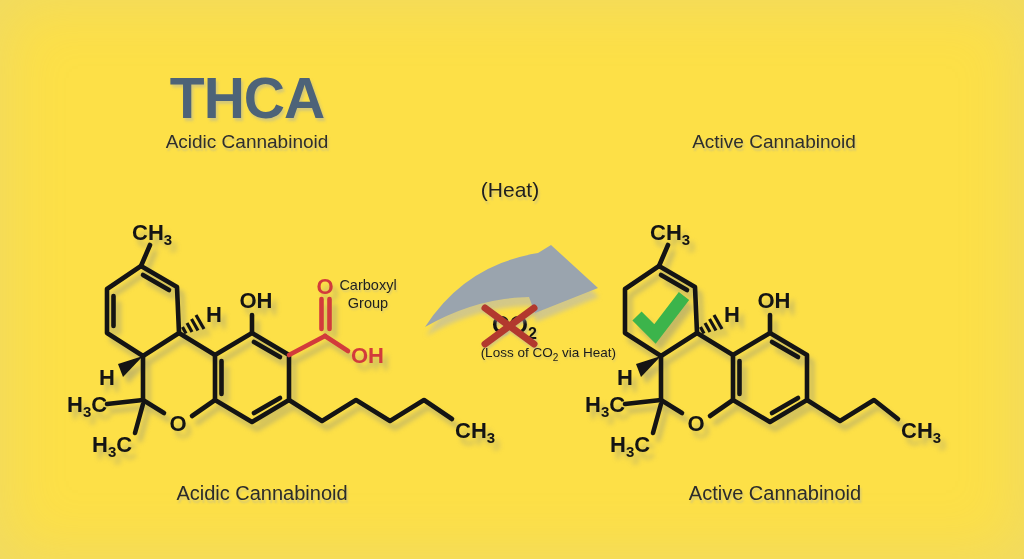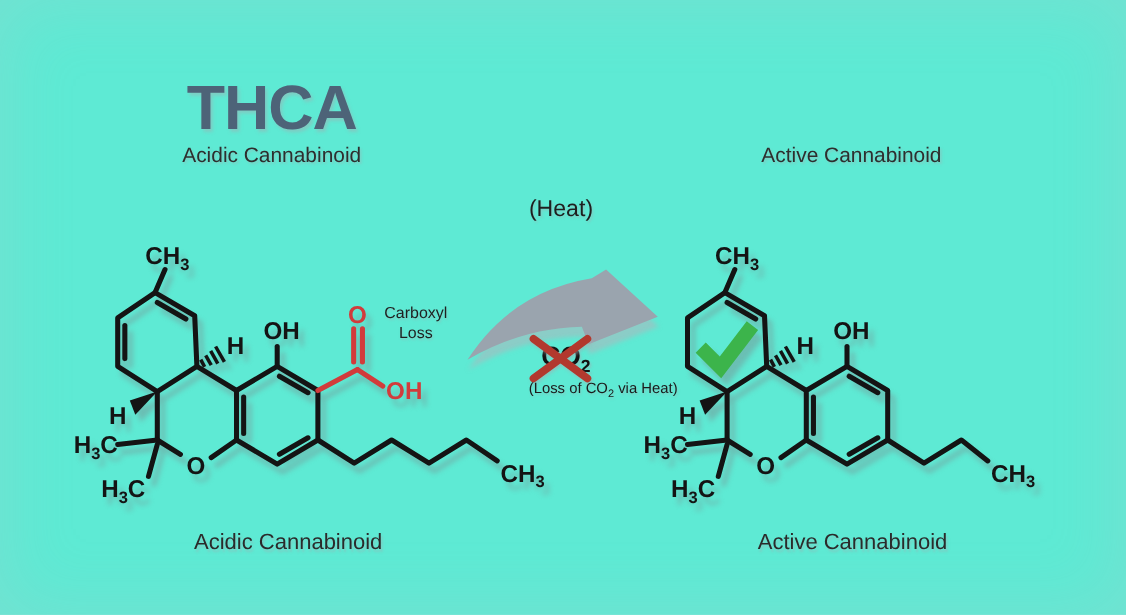--- a/index.html
+++ b/index.html
@@ -1,17 +1,17 @@
 <!DOCTYPE html>
 <html><head>
 <meta charset="utf-8">
 <style>
   html,body{margin:0;padding:0;background:#e8e8e8;}
   .canvas{
-    position:relative;width:1024px;height:559px;background:#5eead4;
+    position:relative;width:1024px;height:559px;background:#fde047;
     font-family:"Liberation Sans","DejaVu Sans",sans-serif;overflow:hidden;
   }
   .canvas::after{
     content:"";position:absolute;inset:0;pointer-events:none;
     box-shadow:inset 0 0 60px 6px rgba(190,196,202,0.22);
   }
   .abs{position:absolute;}
   .title{
     font-size:57px;font-weight:bold;color:#4d6378;text-align:center;
     letter-spacing:-1px;line-height:52px;
@@ -76,23 +76,23 @@
 
   <div class="abs co2" style="left:492px;top:311px"><span>CO</span><sub>2</sub></div>
   <svg class="x-svg" style="left:476px;top:300px" width="68" height="52" viewBox="0 0 68 52">
     <g stroke="#b2392e" stroke-width="7" stroke-linecap="round">
       <line x1="9" y1="8" x2="58" y2="44"></line>
       <line x1="58" y1="8" x2="9" y2="44"></line>
     </g>
   </svg>
   <div class="abs loss-note" style="left:416px;top:345px"><span>(Loss of CO</span><sub>2</sub><span> via Heat)</span></div>
 
-  <div class="abs carboxyl-note" style="left:334px;top:276px;width:88px">
+  <div class="abs carboxyl-note" style="left:324px;top:276px;width:88px">
     <div>Carboxyl</div>
-    <div>Loss</div>
+    <div>Group</div>
   </div>
 
   <svg class="molecule" style="left:55px;top:195px" width="460" height="275" viewBox="0 0 460 275">
     <g stroke="#141414" stroke-width="4.6" fill="none" stroke-linecap="round" stroke-linejoin="round">
       <path d="M95,50 L86,71"></path>
       <path d="M86,71 L122,92 L124,138 L88,161 L52,138 L52,94 Z"></path>
       <path d="M88,80 L114,95"></path>
       <path d="M58.5,101 L58.5,131"></path>
       <path d="M124,138 L160,160"></path>
       <path d="M88,161 L88,205"></path>

